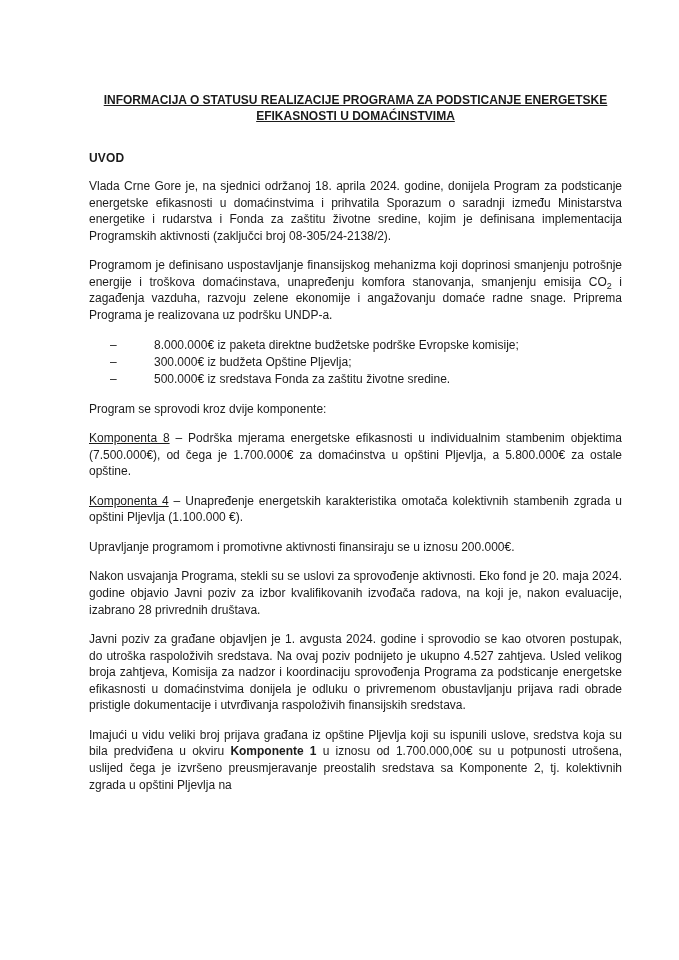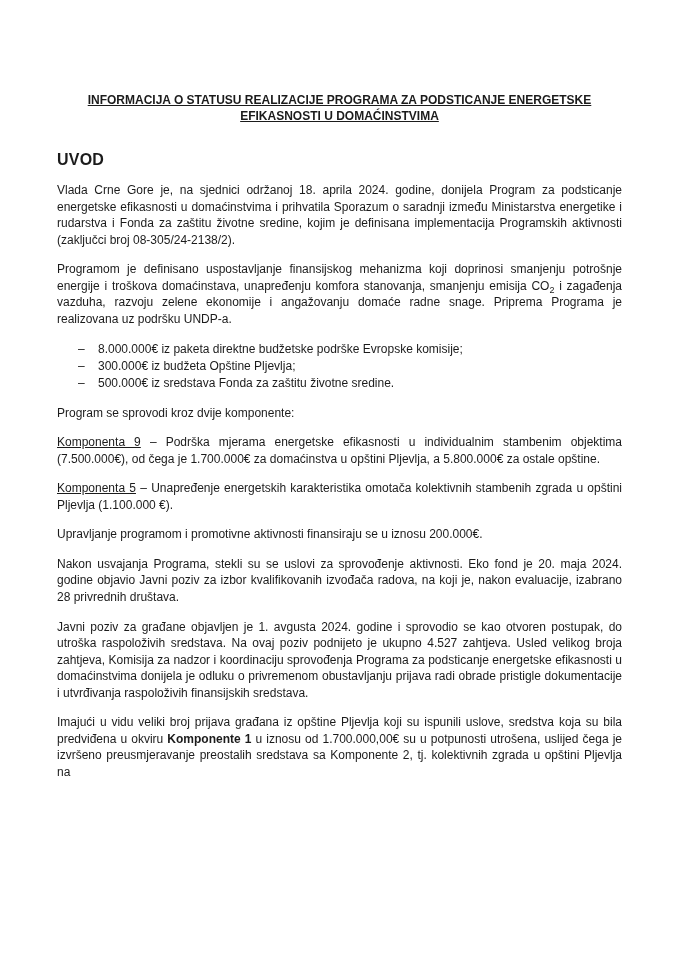--- a/index.html
+++ b/index.html
@@ -6,34 +6,34 @@
   html, body { background: #ffffff; }
   body {
     font-family: "Liberation Sans", sans-serif;
     color: #1b1b1b;
     -webkit-font-smoothing: antialiased;
   }
   .page {
     width: 679px;
     height: 960px;
     background: #ffffff;
-    padding: 93px 57px 40px 57px;
+    padding: 93px 57px 40px 89px;
     overflow: hidden;
   }
   .doc-title {
     font-size: 12px;
     font-weight: bold;
     text-align: center;
     text-decoration: underline;
     line-height: 1.3;
     max-width: 520px;
     margin: 0 auto;
   }
   .section-heading {
-    font-size: 16px;
+    font-size: 12px;
     font-weight: bold;
     margin: 27px 0 13px 0;
     letter-spacing: 0.2px;
   }
   .para {
     font-size: 12px;
     line-height: 1.38;
     text-align: justify;
     margin: 0 0 13px 0;
   }
@@ -45,20 +45,21 @@
     padding-left: 21px;
     font-size: 12px;
     line-height: 1.42;
   }
   .bullet-item .marker {
     flex: 0 0 20px;
     width: 20px;
   }
   .bullet-item .li-text {
     flex: 1;
+    margin-left: 24px;
   }
   .underline { text-decoration: underline; }
   .bold { font-weight: bold; margin-top: 20px; }
   sub { font-size: 9px; line-height: 0; }
 </style>
 </head>
 <body>
 
 <div class="page">
 
@@ -82,23 +83,23 @@
         <span class="li-text">300.000€ iz budžeta Opštine Pljevlja;</span>
       </div>
       <div class="bullet-item">
         <span class="marker">–</span>
         <span class="li-text">500.000€ iz sredstava Fonda za zaštitu životne sredine.</span>
       </div>
     </div>
 
     <p class="para">Program se sprovodi kroz dvije komponente:</p>
 
-    <p class="para"><span class="underline">Komponenta 9</span><span> – Podrška mjerama energetske efikasnosti u individualnim stambenim objektima (7.500.000€), od čega je 1.700.000€ za domaćinstva u opštini Pljevlja, a 5.800.000€ za ostale opštine.</span></p>
+    <p class="para"><span class="underline">Komponenta 8</span><span> – Podrška mjerama energetske efikasnosti u individualnim stambenim objektima (7.500.000€), od čega je 1.700.000€ za domaćinstva u opštini Pljevlja, a 5.800.000€ za ostale opštine.</span></p>
 
-    <p class="para"><span class="underline">Komponenta 5</span><span> – Unapređenje energetskih karakteristika omotača kolektivnih stambenih zgrada u opštini Pljevlja (1.100.000 €).</span></p>
+    <p class="para"><span class="underline">Komponenta 4</span><span> – Unapređenje energetskih karakteristika omotača kolektivnih stambenih zgrada u opštini Pljevlja (1.100.000 €).</span></p>
 
     <p class="para">Upravljanje programom i promotivne aktivnosti finansiraju se u iznosu 200.000€.</p>
   </section>
 
   <section>
     <p class="para">Nakon usvajanja Programa, stekli su se uslovi za sprovođenje aktivnosti. Eko fond je 20. maja 2024. godine objavio Javni poziv za izbor kvalifikovanih izvođača radova, na koji je, nakon evaluacije, izabrano 28 privrednih društava.</p>
     <p class="para">Javni poziv za građane objavljen je 1. avgusta 2024. godine i sprovodio se kao otvoren postupak, do utroška raspoloživih sredstava. Na ovaj poziv podnijeto je ukupno 4.527 zahtjeva. Usled velikog broja zahtjeva, Komisija za nadzor i koordinaciju sprovođenja Programa za podsticanje energetske efikasnosti u domaćinstvima donijela je odluku o privremenom obustavljanju prijava radi obrade pristigle dokumentacije i utvrđivanja raspoloživih finansijskih sredstava.</p>
     <p class="para"><span>Imajući u vidu veliki broj prijava građana iz opštine Pljevlja koji su ispunili uslove, sredstva koja su bila predviđena u okviru </span><span class="bold">Komponente 1</span><span> u iznosu od 1.700.000,00€ su u potpunosti utrošena, uslijed čega je izvršeno preusmjeravanje preostalih sredstava sa Komponente 2, tj. kolektivnih zgrada u opštini Pljevlja na</span></p>
   </section>
 

